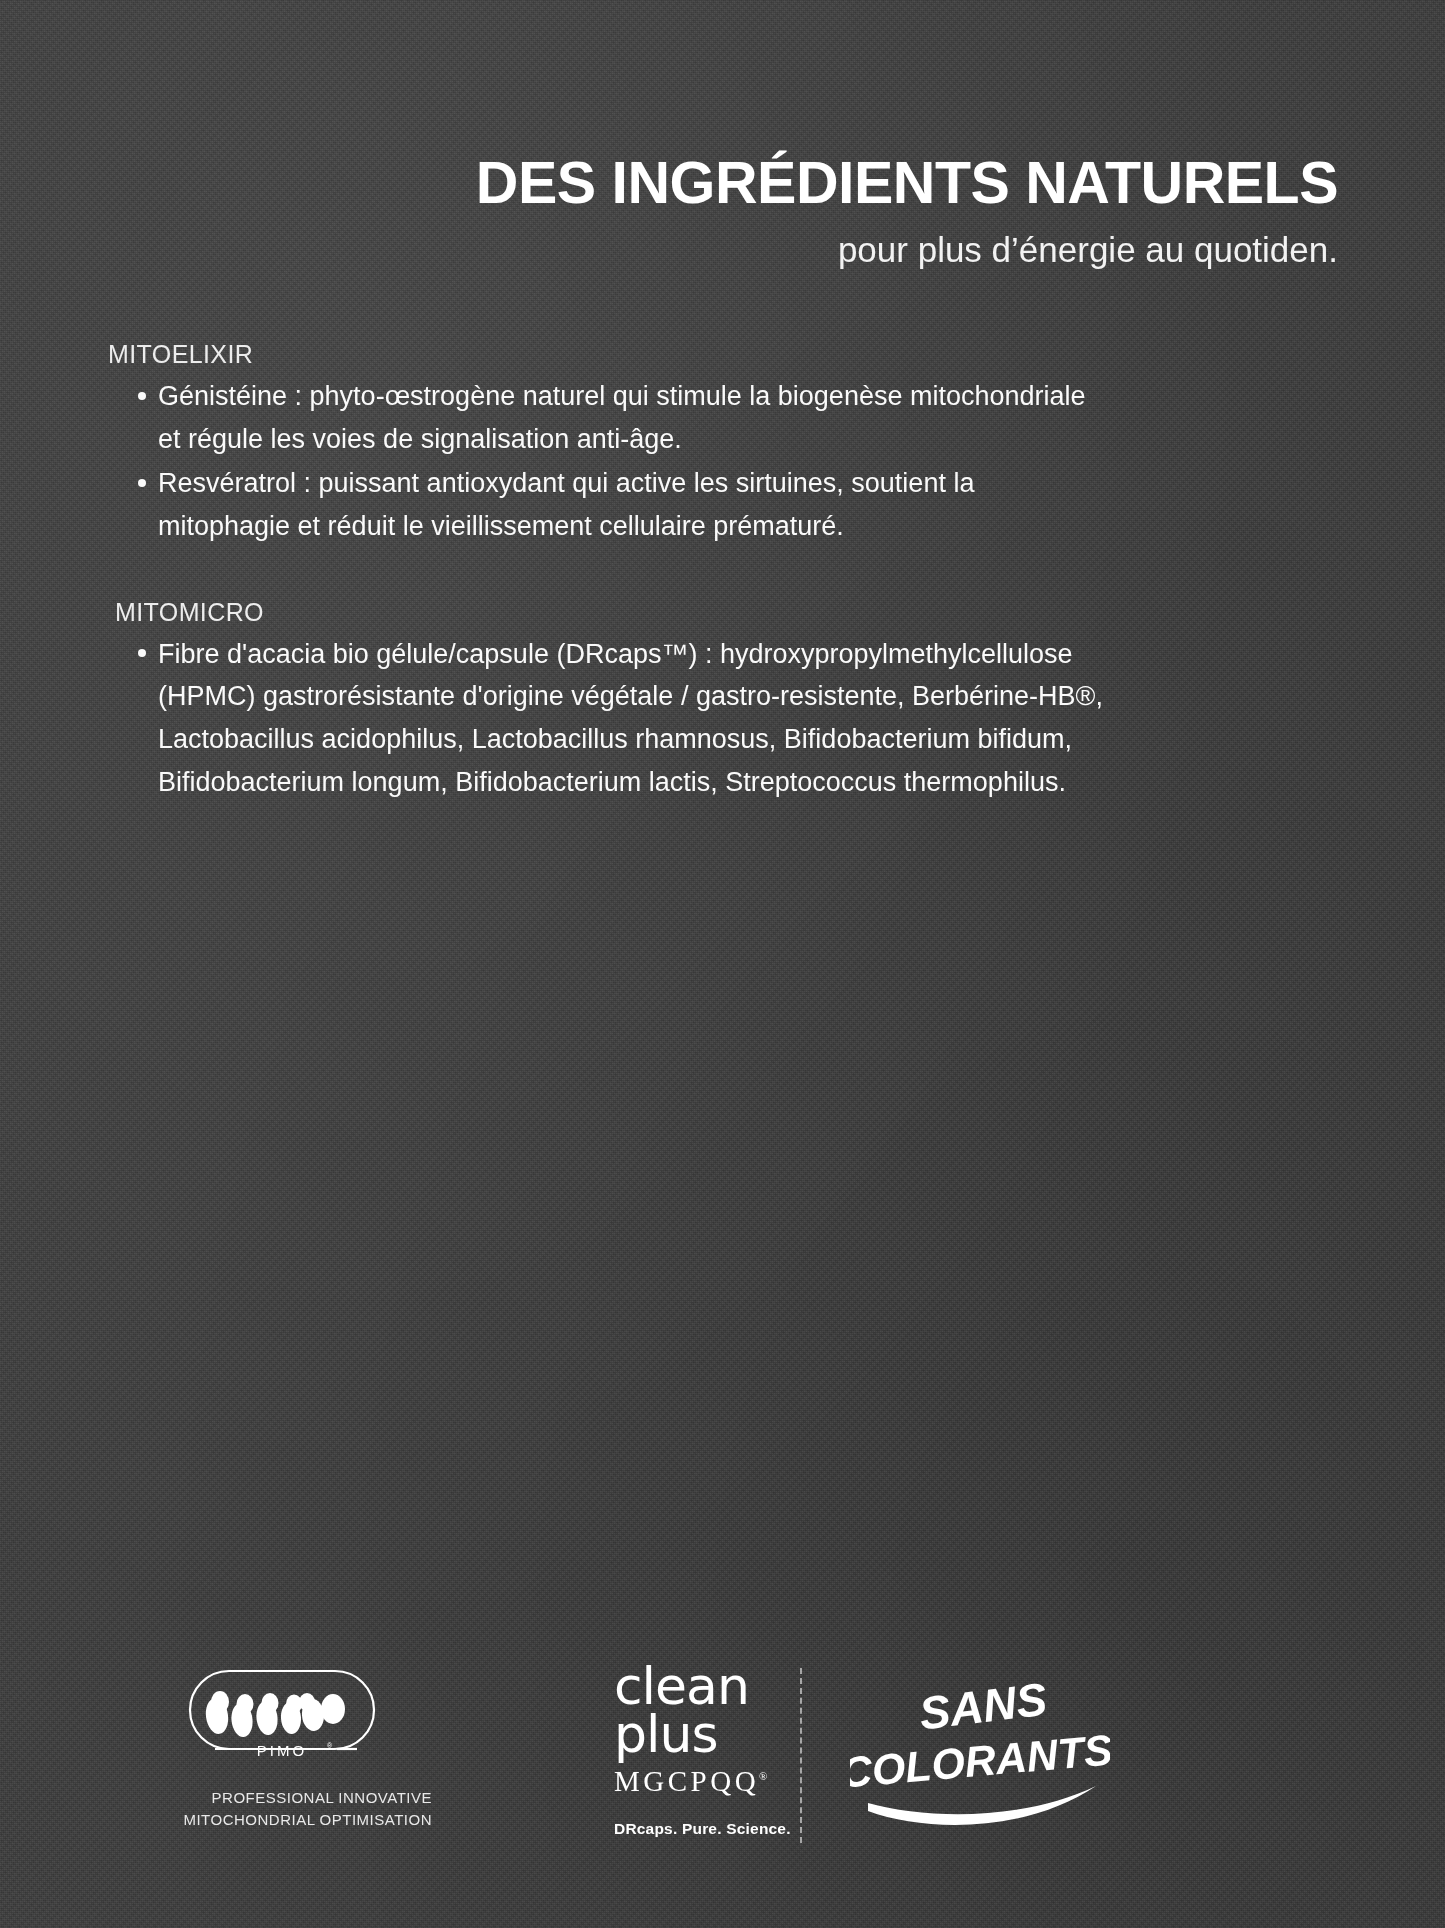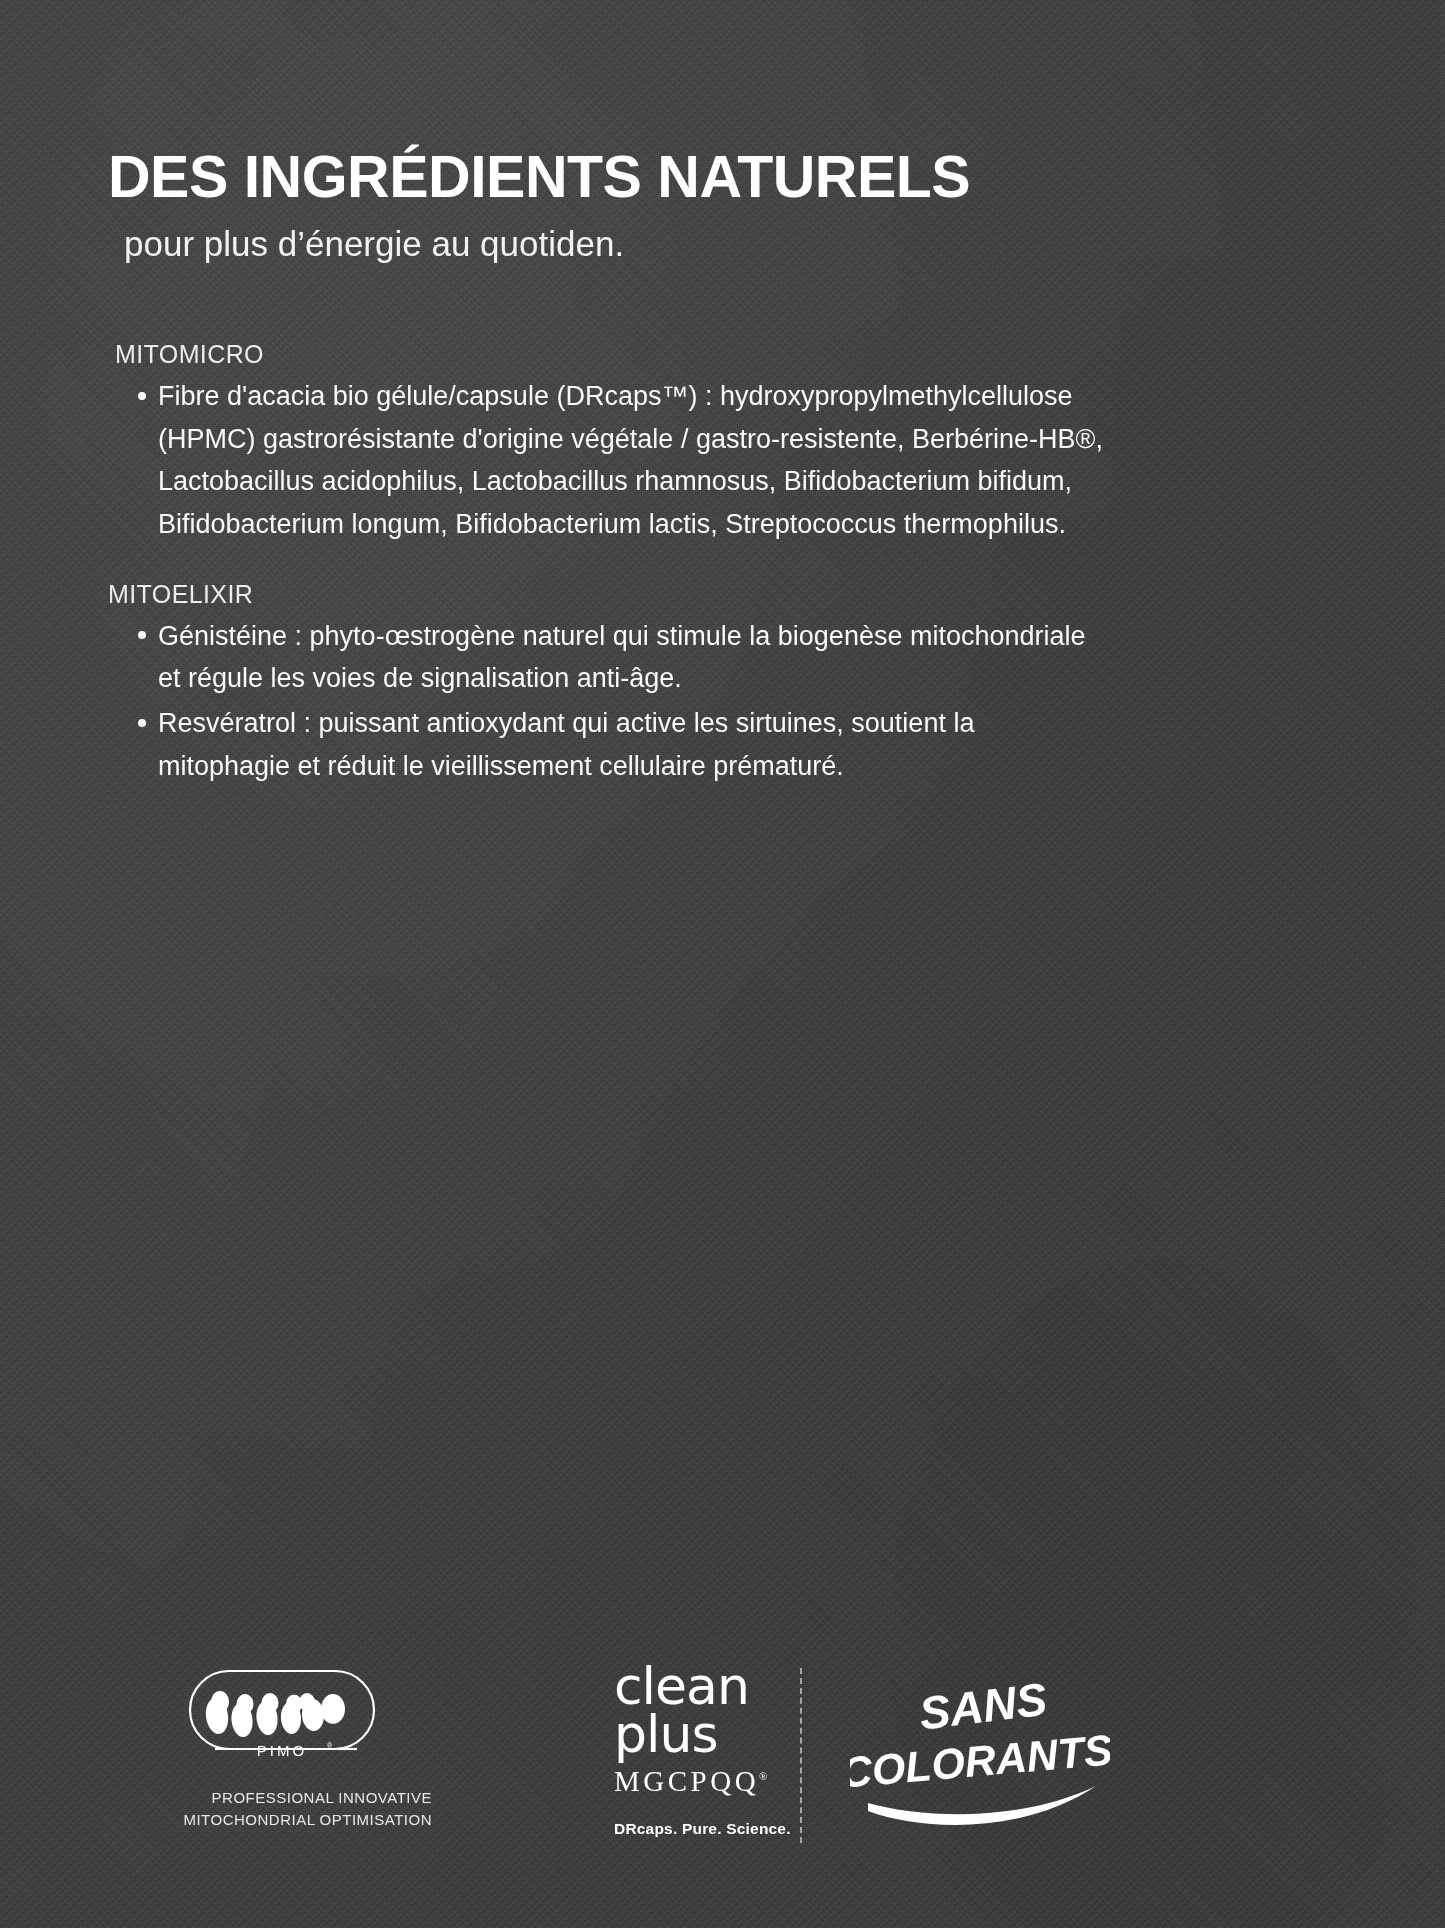--- a/index.html
+++ b/index.html
@@ -19,21 +19,21 @@
       repeating-linear-gradient(0deg, rgba(255,255,255,.030) 0 1px, rgba(0,0,0,.030) 1px 2px),
       repeating-linear-gradient(90deg, rgba(255,255,255,.025) 0 1px, rgba(0,0,0,.035) 1px 2px),
       repeating-linear-gradient(45deg, rgba(255,255,255,.018) 0 2px, rgba(0,0,0,.022) 2px 4px),
       repeating-linear-gradient(135deg, rgba(0,0,0,.020) 0 3px, rgba(255,255,255,.014) 3px 6px),
       radial-gradient(ellipse at 25% 18%, rgba(255,255,255,.045), rgba(0,0,0,0) 60%),
       radial-gradient(ellipse at 80% 85%, rgba(0,0,0,.10), rgba(0,0,0,0) 65%);
     pointer-events:none;
   }
   #content{position:absolute;inset:0;}
 
-  .hdr-wrap{position:absolute;left:108px;top:146px;width:1230px;}
+  .hdr-wrap{position:absolute;left:108px;top:152px;width:1230px;text-align:right;}
   .title{
     font-size:59px;font-weight:bold;letter-spacing:-0.5px;line-height:1.08;
     color:#fff;margin:0;white-space:nowrap;
   }
   .subtitle{
     font-size:35px;font-weight:400;line-height:1.25;color:#f2f2f2;
     margin:12px 0 0 16px;
   }
 
   .sections{position:absolute;left:108px;top:340px;width:1000px;}
@@ -108,40 +108,40 @@
 <div id="content">
 
   <div class="hdr-wrap">
     <h1 class="title">DES INGRÉDIENTS NATURELS</h1>
     <p class="subtitle">pour plus d’énergie au quotiden.</p>
   </div>
 
   <div class="sections">
 
 
-    <div class="section indent-title">
-      <h2 class="section-title">MITOMICRO</h2>
-      <ul class="bullets">
-        <li>
-          <span class="dot"></span>
-          <span>Fibre d'acacia bio gélule/capsule (DRcaps™) : hydroxypropylmethylcellulose (HPMC) gastrorésistante d'origine végétale / gastro-resistente, Berbérine-HB®, Lactobacillus acidophilus, Lactobacillus rhamnosus, Bifidobacterium bifidum, Bifidobacterium longum, Bifidobacterium lactis, Streptococcus thermophilus.</span>
-        </li>
-      </ul>
-    </div>
-
     <div class="section sec-gap-2">
       <h2 class="section-title">MITOELIXIR</h2>
       <ul class="bullets">
         <li>
           <span class="dot"></span>
           <span>Génistéine : phyto-œstrogène naturel qui stimule la biogenèse mitochondriale et régule les voies de signalisation anti-âge.</span>
         </li>
         <li>
           <span class="dot"></span>
           <span>Resvératrol : puissant antioxydant qui active les sirtuines, soutient la mitophagie et réduit le vieillissement cellulaire prématuré.</span>
+        </li>
+      </ul>
+    </div>
+
+    <div class="section indent-title">
+      <h2 class="section-title">MITOMICRO</h2>
+      <ul class="bullets">
+        <li>
+          <span class="dot"></span>
+          <span>Fibre d'acacia bio gélule/capsule (DRcaps™) : hydroxypropylmethylcellulose (HPMC) gastrorésistante d'origine végétale / gastro-resistente, Berbérine-HB®, Lactobacillus acidophilus, Lactobacillus rhamnosus, Bifidobacterium bifidum, Bifidobacterium longum, Bifidobacterium lactis, Streptococcus thermophilus.</span>
         </li>
       </ul>
     </div>
 
   </div>
 
   <div class="footer">
 
     <div class="pimo">
       <svg class="pimo-mark" viewBox="0 0 190 95">

